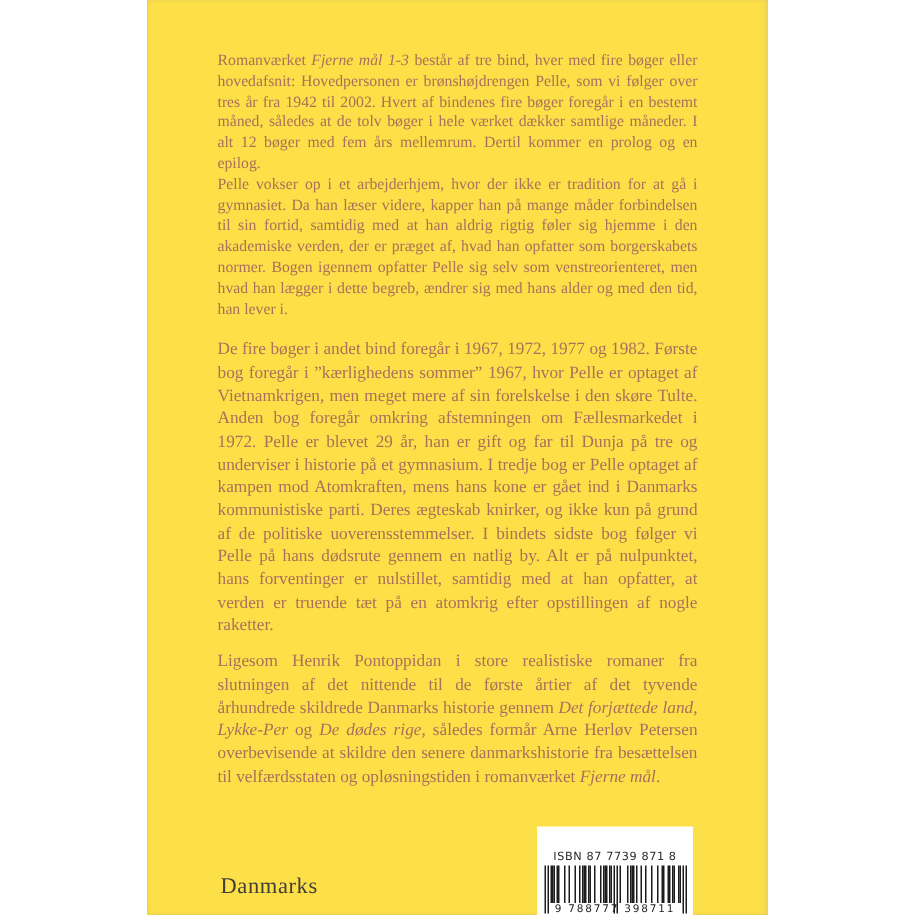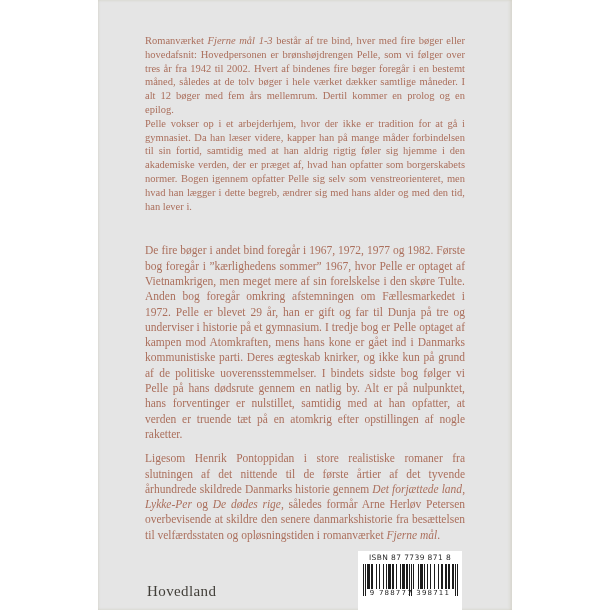--- a/index.html
+++ b/index.html
@@ -11,56 +11,56 @@
   }
   .scan-page {
     position: relative;
     width: 610px; height: 610px;
     background: #ffffff;
   }
   .cover {
     position: absolute;
     left: 98px; top: 0;
     width: 414px; height: 610px;
-    background: #e5e5e5;
+    background: #fde047;
     box-shadow: inset -2px 0 3px rgba(180,170,140,0.25), inset 1px 0 2px rgba(180,170,140,0.18);
   }
   .blurb {
     position: absolute;
     left: 47px; top: 34px;
     width: 320px;
     color: #ab6f5c;
     text-align: justify;
   }
   .para { margin: 0; }
   .para.small { font-size: 10.5px; line-height: 13.8px; }
   .para.large { font-size: 11.5px; line-height: 15.3px; }
   .para + .para.small { }
-  .para + .para.large { margin-top: 30px; }
+  .para + .para.large { margin-top: 13px; }
   .para.large + .para.large { margin-top: 9px; }
   .it { font-style: italic; }
   .publisher {
     position: absolute;
     left: 49px; top: 583px;
     font-size: 15px;
     letter-spacing: 0.4px;
     color: #413e38;
   }
   .barcode-box {
     position: absolute;
     left: 260px; top: 551px;
     width: 104px; height: 59px;
     background: #ffffff;
     text-align: center;
   }
   .isbn-label {
     font-size: 7.5px;
     letter-spacing: 0.4px;
     color: #2b2b2b;
-    margin-top: 2px;
+    margin-top: 15px;
     font-family: "DejaVu Sans", sans-serif;
     white-space: nowrap;
   }
   .bars {
     position: relative;
     width: 95px; height: 34px;
     margin: 2px auto 0 auto;
   }
   .bar {
     position: absolute;
@@ -84,21 +84,21 @@
 <div class="scan-page">
   <div class="cover">
 
     <div class="blurb">
         <p class="para small"><span>Romanværket </span><span class="it">Fjerne mål 1-3</span><span> består af tre bind, hver med fire bøger eller hovedafsnit: Hovedpersonen er brønshøjdrengen Pelle, som vi følger over tres år fra 1942 til 2002. Hvert af bindenes fire bøger foregår i en bestemt måned, således at de tolv bøger i hele værket dækker samtlige måneder. I alt 12 bøger med fem års mellemrum. Dertil kommer en prolog og en epilog.</span></p>
         <p class="para small"><span>Pelle vokser op i et arbejderhjem, hvor der ikke er tradition for at gå i gymnasiet. Da han læser videre, kapper han på mange måder forbindelsen til sin fortid, samtidig med at han aldrig rigtig føler sig hjemme i den akademiske verden, der er præget af, hvad han opfatter som borgerskabets normer. Bogen igennem opfatter Pelle sig selv som venstreorienteret, men hvad han lægger i dette begreb, ændrer sig med hans alder og med den tid, han lever i.</span></p>
         <p class="para large"><span>De fire bøger i andet bind foregår i 1967, 1972, 1977 og 1982. Første bog foregår i ”kærlighedens sommer” 1967, hvor Pelle er optaget af Vietnamkrigen, men meget mere af sin forelskelse i den skøre Tulte. Anden bog foregår omkring afstemningen om Fællesmarkedet i 1972. Pelle er blevet 29 år, han er gift og far til Dunja på tre og underviser i historie på et gymnasium. I tredje bog er Pelle optaget af kampen mod Atomkraften, mens hans kone er gået ind i Danmarks kommunistiske parti. Deres ægteskab knirker, og ikke kun på grund af de politiske uoverensstemmelser. I bindets sidste bog følger vi Pelle på hans dødsrute gennem en natlig by. Alt er på nulpunktet, hans forventinger er nulstillet, samtidig med at han opfatter, at verden er truende tæt på en atomkrig efter opstillingen af nogle raketter.</span></p>
         <p class="para large"><span>Ligesom Henrik Pontoppidan i store realistiske romaner fra slutningen af det nittende til de første årtier af det tyvende århundrede skildrede Danmarks historie gennem </span><span class="it">Det forjættede land</span><span>, </span><span class="it">Lykke-Per</span><span> og </span><span class="it">De dødes rige</span><span>, således formår Arne Herløv Petersen overbevisende at skildre den senere danmarkshistorie fra besættelsen til velfærdsstaten og opløsningstiden i romanværket </span><span class="it">Fjerne mål</span><span>.</span></p>
       </div>
 
-    <div class="publisher">Hovedland</div>
+    <div class="publisher">Danmarks</div>
 
     <div class="barcode-box">
       <div class="isbn-label">ISBN 87 7739 871 8</div>
       <div class="bars">
         <div class="ean-digits">9 788777 398711</div>
       <div class="bar" style="left: 0px; height: 32px;"></div>
           <div class="bar" style="left: 2px; height: 32px;"></div>
           <div class="bar" style="left: 4px; height: 25px;"></div>
           <div class="bar" style="left: 5px; height: 25px;"></div>
           <div class="bar" style="left: 6px; height: 25px;"></div>

